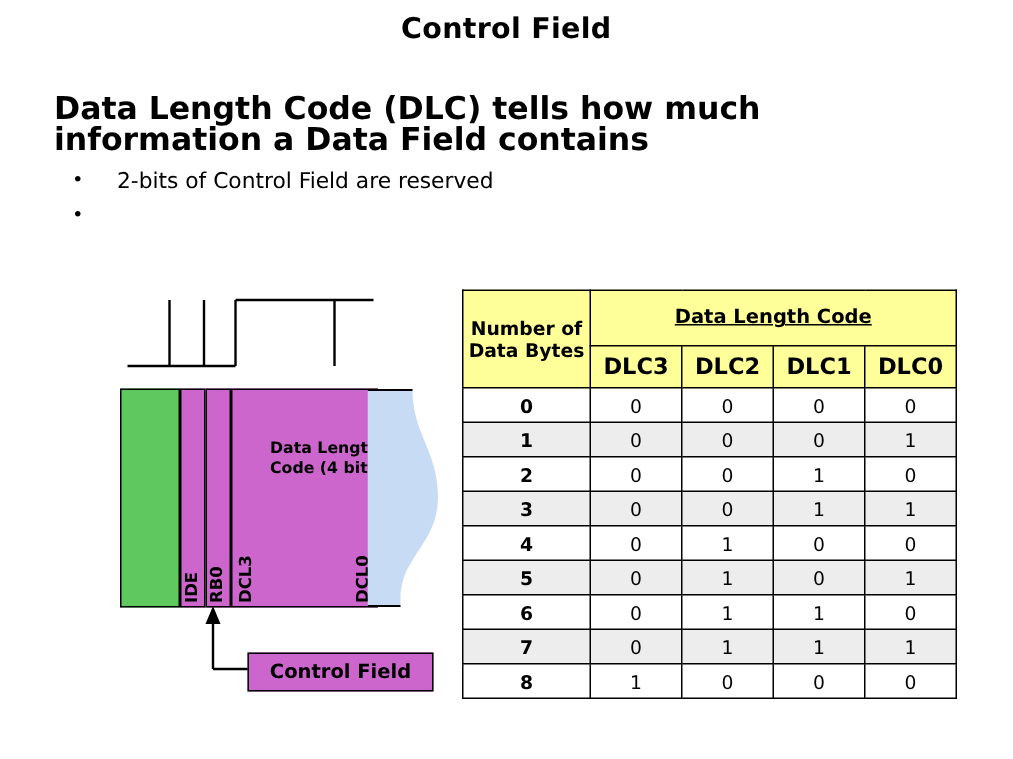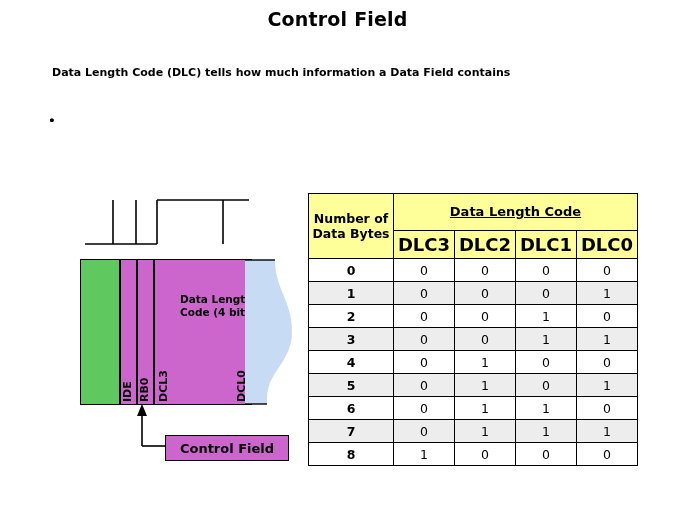--- a/index.html
+++ b/index.html
@@ -25,23 +25,23 @@
     text-align: center;
     font-size: 19px;
     font-weight: bold;
     letter-spacing: 0.2px;
   }
 
   
   #lead-statement {
     position: absolute;
     top: 62px;
-    left: 52px;
+    left: 36px;
     width: 588px;
-    font-size: 11px;
+    font-size: 21px;
     font-weight: bold;
     line-height: 21px;
   }
   #bullet-list {
     position: absolute;
     top: 110px;
     left: 44px;
     width: 588px;
     list-style: none;
     margin: 0;
@@ -181,21 +181,21 @@
     margin-left: 46px;
   }
   #dlc-table th.col-group {
     height: 32px;
     font-size: 13px;
     text-decoration: underline;
   }
   #dlc-table th.col-dlc {
     width: 60px;
     height: 24px;
-    font-size: 18px;
+    font-size: 15px;
   }
   #dlc-table td {
     height: 22px;
   }
   #dlc-table td.cell-bytes {
     font-weight: bold;
   }
   #dlc-table tbody tr.row-odd td {
     background: #EDEDED;
   }
@@ -206,20 +206,21 @@
 </head>
 <body>
 
 <div id="slide-title">Control Field</div>
 
 <div id="lead-statement">Data Length Code (DLC) tells how much information a Data Field contains</div>
 
 <ul id="bullet-list">
   <li>
     <span class="bullet-mark">•</span>
+    <span>2-bits of Control Field are reserved</span>
   </li>
   <li>
     <span class="bullet-mark">•</span>
   </li>
 </ul>
 
 <div id="frame-diagram">
 
   <svg id="waveform-svg" width="250" height="76">
     <g stroke="#000000" stroke-width="1.6" fill="none">

